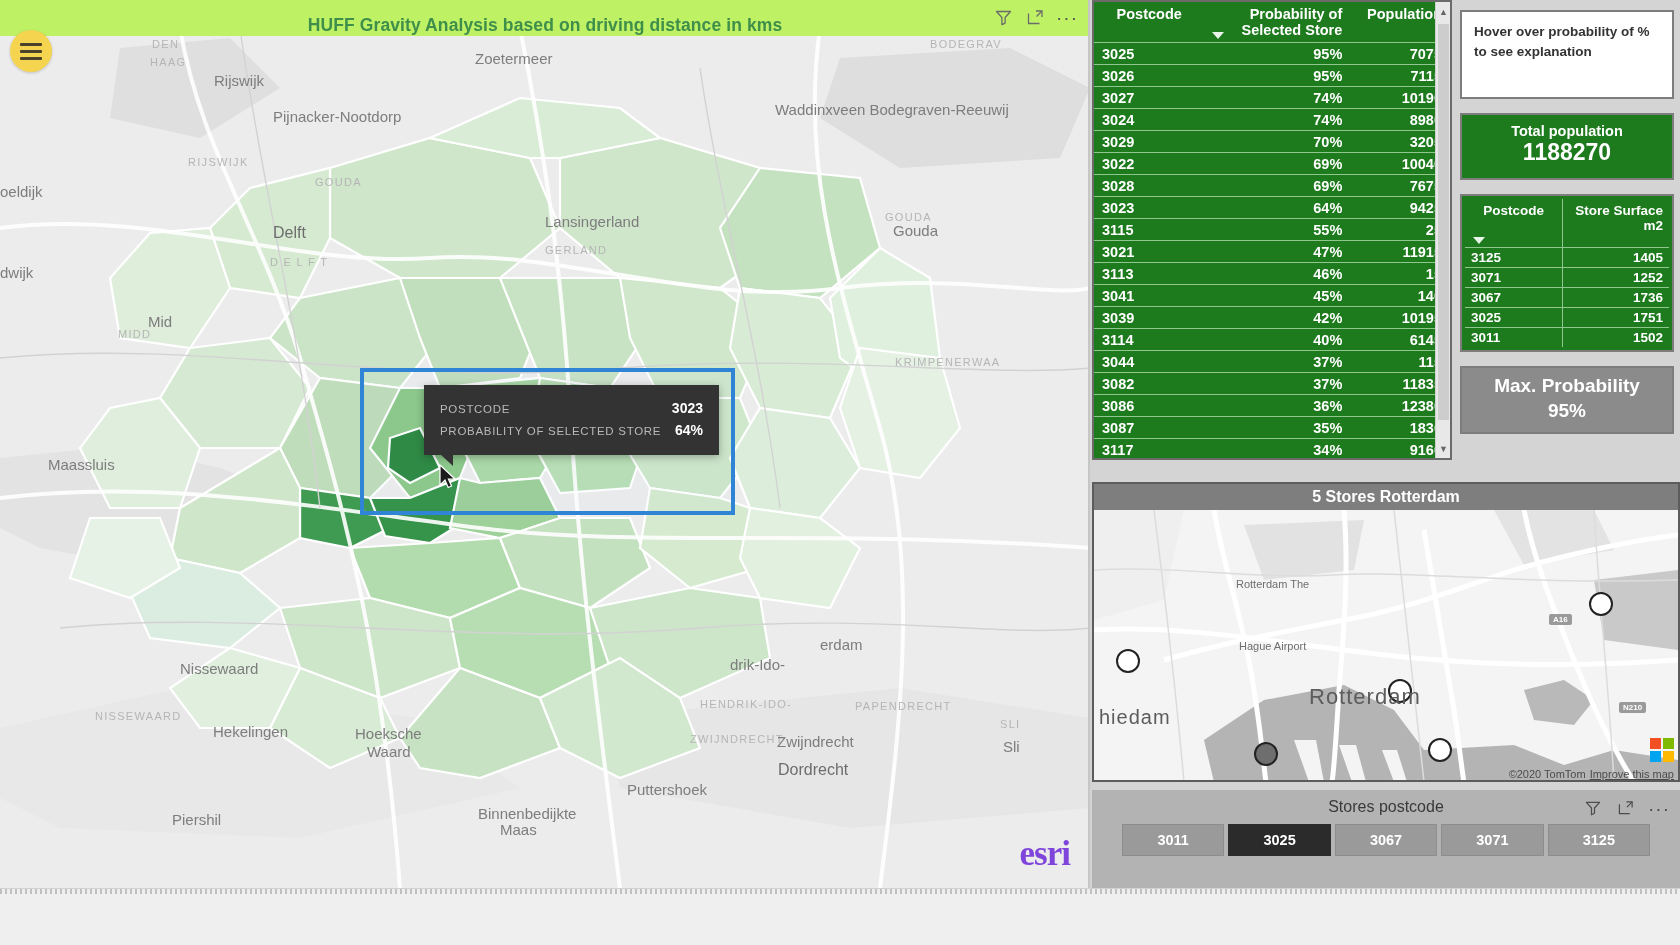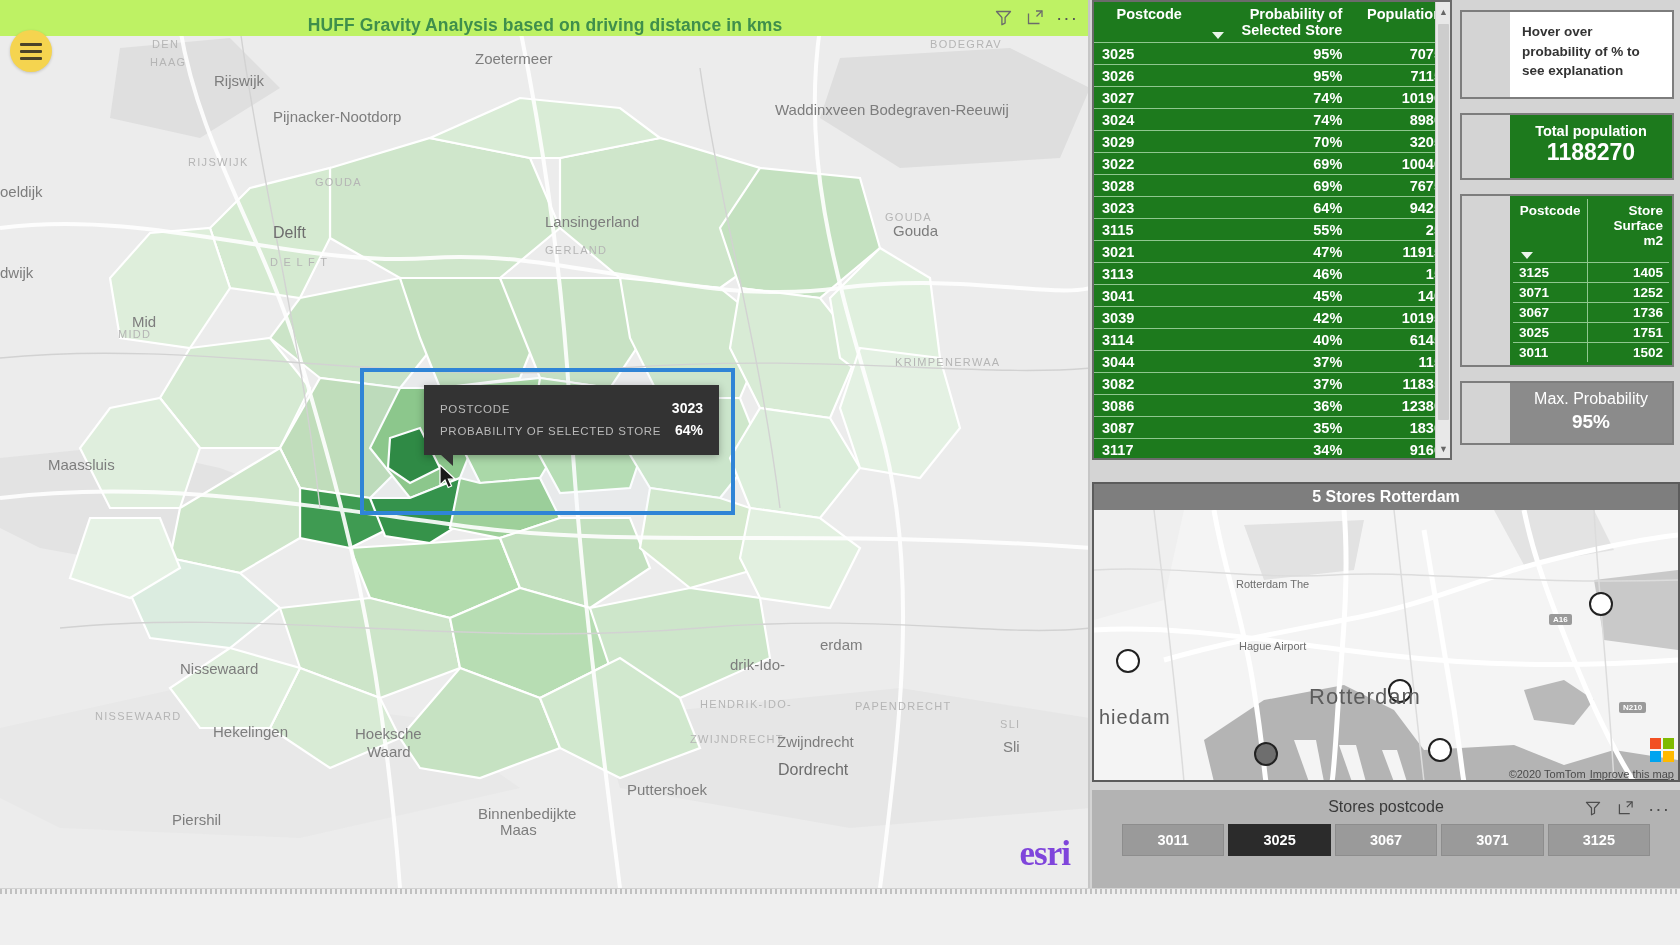--- a/index.html
+++ b/index.html
@@ -190,21 +190,20 @@
   #prob-scroll .arrow.down { bottom: 2px; }
 
   
   #side-cards {
     position: absolute; left: 368px; top: 10px;
     width: 214px;
   }
   .card {
     border: 2px solid #7d7d7d;
     margin-bottom: 14px;
-    padding-left: 48px;
   }
   #hover-note {
     background: #ffffff;
     padding: 10px 12px;
     font-size: 13.5px; color: #333; font-weight: bold;
     line-height: 1.45;
     min-height: 85px;
   }
   #total-pop {
     background: #1d7a1d; color: #fff;
@@ -227,21 +226,21 @@
     border-top: 1px solid #8fc78f;
   }
   table.surface td.num, table.surface th.num { text-align: right; }
   table.surface th.c1 { border-right: 1px solid #8fc78f; }
   table.surface td.c1 { border-right: 1px solid #8fc78f; }
 
   #max-prob {
     background: #8b8b8b; color: #fff;
     text-align: center; padding: 7px 6px 10px 6px;
   }
-  #max-prob .t { font-size: 16px; font-weight: normal; }
+  #max-prob .t { font-size: 19px; font-weight: bold; }
   #max-prob .v { font-size: 19px; font-weight: bold; margin-top: 3px; }
 
   
   #stores-map-panel {
     position: absolute; left: 0; top: 482px;
     width: 588px; height: 300px;
     border: 2px solid #5c5c5c;
     background: #f1f1f1; overflow: hidden;
   }
   #stores-map-title {
@@ -452,21 +451,21 @@
         <div class="map-label big" style="left: 775px; top: 101px;">Waddinxveen Bodegraven-Reeuwij</div>
         <div class="map-label caps" style="left: 188px; top: 156px;">RIJSWIJK</div>
         <div class="map-label caps" style="left: 315px; top: 176px;">GOUDA</div>
         <div class="map-label big" style="left: 545px; top: 213px;">Lansingerland</div>
         <div class="map-label caps" style="left: 885px; top: 211px;">GOUDA</div>
         <div class="map-label big" style="left: 893px; top: 222px;">Gouda</div>
         <div class="map-label dark" style="left: 273px; top: 224px;">Delft</div>
         <div class="map-label caps" style="left: 270px; top: 256px;">D E L F T</div>
         <div class="map-label caps" style="left: 545px; top: 244px;">GERLAND</div>
         <div class="map-label big" style="left: 0px; top: 264px;">dwijk</div>
-        <div class="map-label big" style="left: 132px; top: 313px;">Mid</div>
+        <div class="map-label big" style="left: 148px; top: 313px;">Mid</div>
         <div class="map-label caps" style="left: 118px; top: 328px;">MIDD</div>
         <div class="map-label caps" style="left: 895px; top: 356px;">KRIMPENERWAA</div>
         <div class="map-label big" style="left: 0px; top: 183px;">oeldijk</div>
         <div class="map-label big" style="left: 48px; top: 456px;">Maassluis</div>
         <div class="map-label big" style="left: 180px; top: 660px;">Nissewaard</div>
         <div class="map-label caps" style="left: 95px; top: 710px;">NISSEWAARD</div>
         <div class="map-label big" style="left: 213px; top: 723px;">Hekelingen</div>
         <div class="map-label big" style="left: 355px; top: 725px;">Hoeksche</div>
         <div class="map-label big" style="left: 367px; top: 743px;">Waard</div>
         <div class="map-label big" style="left: 730px; top: 656px;">drik-Ido-</div>

